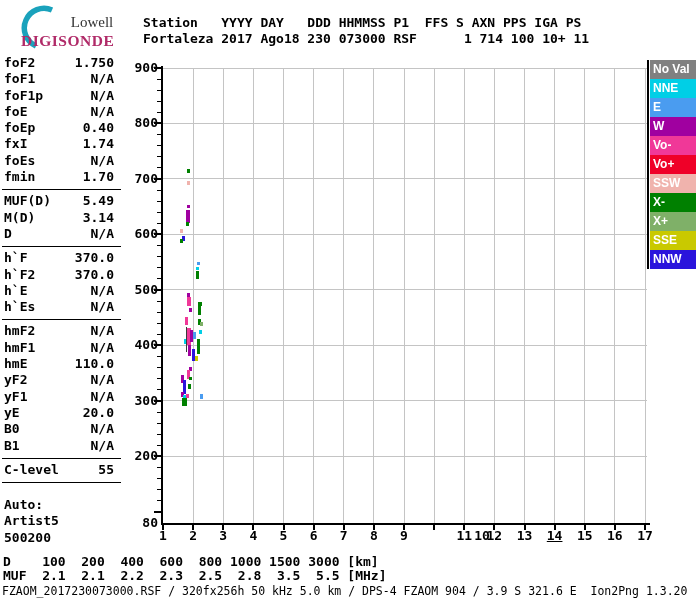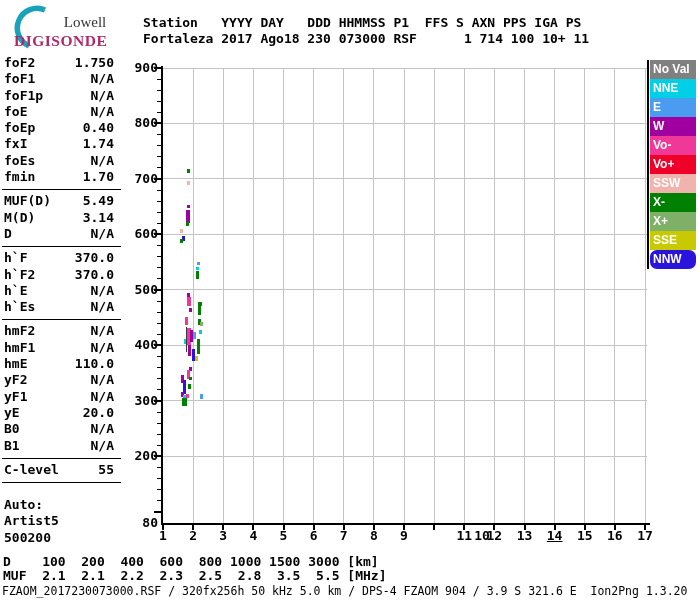--- a/index.html
+++ b/index.html
@@ -1,21 +1,21 @@
 <!DOCTYPE html>
 <html><head>
 <meta charset="utf-8">
 <style>
   html,body{margin:0;padding:0;background:#fff;}
   #app{position:relative;width:700px;height:600px;background:#ffffff;overflow:hidden;
        font-family:"DejaVu Sans Mono",monospace;color:#000;}
   pre{margin:0;font-family:"DejaVu Sans Mono",monospace;}
 
   
-  #logo{position:absolute;left:5px;top:4px;width:125px;height:48px;}
+  #logo{position:absolute;left:12px;top:4px;width:125px;height:48px;}
   #hdr1,#hdr2{position:absolute;left:143px;font-weight:700;font-size:13px;line-height:16px;letter-spacing:0;}
   #hdr1{top:15px;}
   #hdr2{top:31px;}
 
   
   #panel{position:absolute;left:2px;top:55px;width:119px;font-size:13px;font-weight:700;}
   .prow{display:flex;justify-content:space-between;height:16.3px;line-height:16.3px;width:110px;margin-left:2px;white-space:pre;}
   .pdiv{border-top:1px solid #000;height:0;margin:4px 0 3px 0;width:119px;}
   .g-last{margin-top:14px;}
 
@@ -260,20 +260,20 @@
       <div class="legend-item" style="background: rgb(128, 128, 128);">No Val</div>
       <div class="legend-item" style="background: rgb(0, 207, 230);">NNE</div>
       <div class="legend-item" style="background: rgb(74, 156, 240);">E</div>
       <div class="legend-item" style="background: rgb(160, 0, 160);">W</div>
       <div class="legend-item" style="background: rgb(240, 56, 152);">Vo-</div>
       <div class="legend-item" style="background: rgb(239, 0, 40);">Vo+</div>
       <div class="legend-item" style="background: rgb(240, 179, 173);">SSW</div>
       <div class="legend-item" style="background: rgb(0, 128, 0);">X-</div>
       <div class="legend-item" style="background: rgb(127, 176, 104);">X+</div>
       <div class="legend-item" style="background: rgb(201, 201, 0);">SSE</div>
-      <div class="legend-item" style="background: rgb(42, 20, 220); border-radius: 7px;">NNW</div>
+      <div class="legend-item" style="background: rgb(42, 20, 220);">NNW</div>
     </div>
 
   <pre id="d-line">D    100  200  400  600  800 1000 1500 3000 [km]</pre>
   <pre id="muf-line">MUF  2.1  2.1  2.2  2.3  2.5  2.8  3.5  5.5 [MHz]</pre>
   <pre id="status-line">FZAOM_2017230073000.RSF / 320fx256h 50 kHz 5.0 km / DPS-4 FZAOM 904 / 3.9 S 321.6 E  Ion2Png 1.3.20</pre>
 
 </div>
 
 </body></html>

